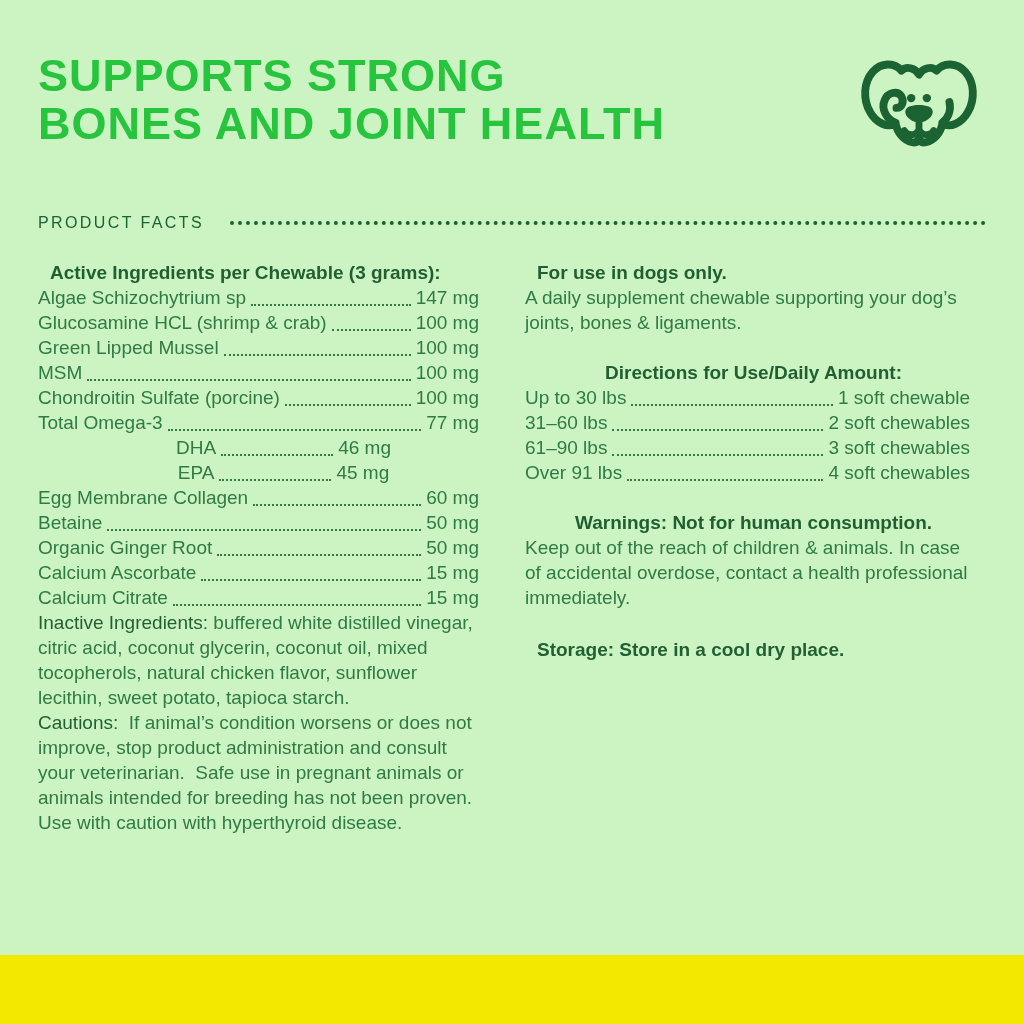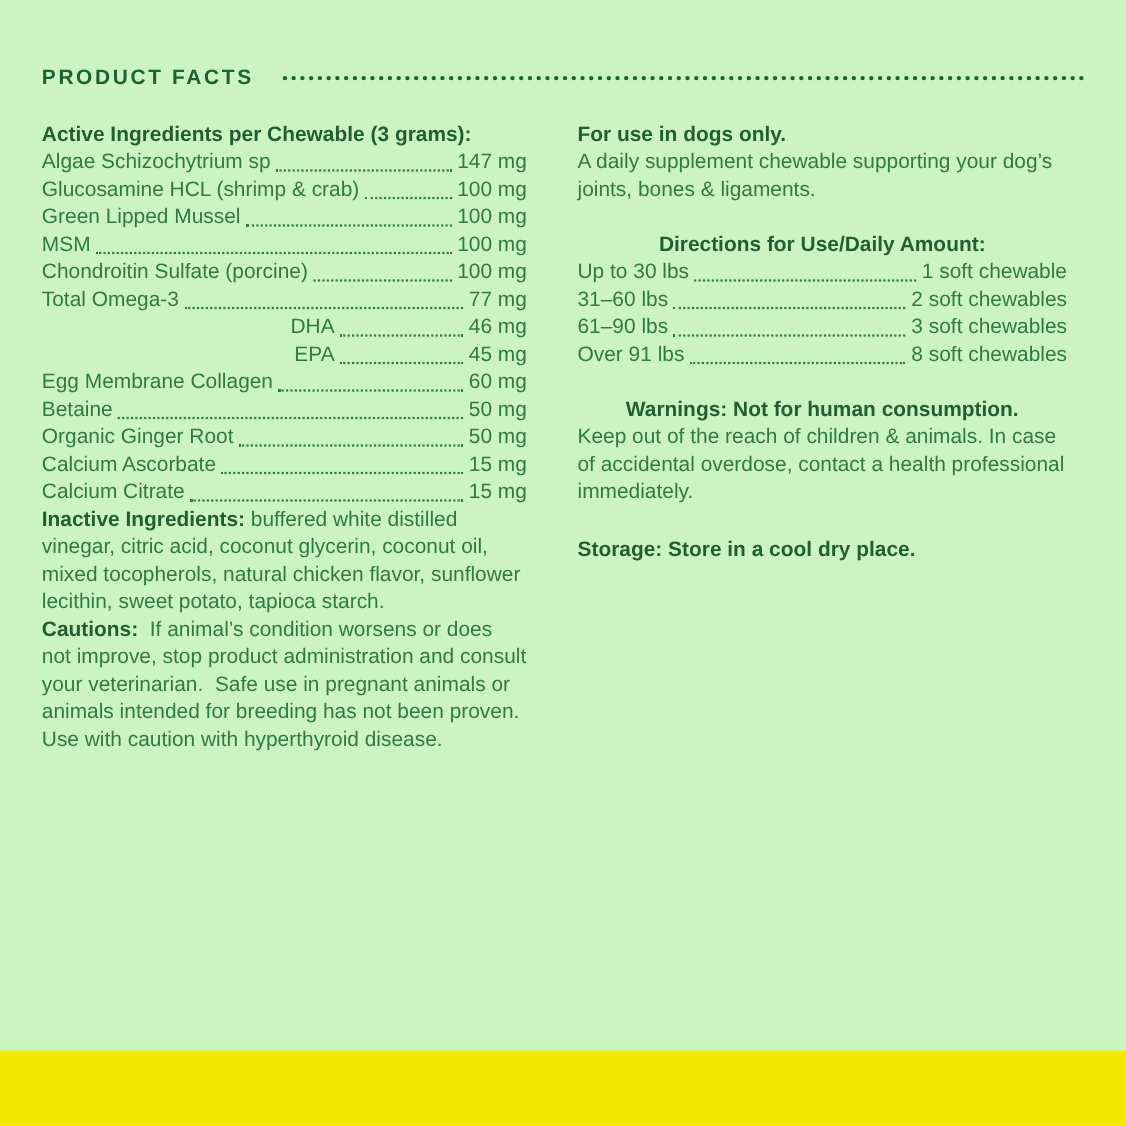--- a/index.html
+++ b/index.html
@@ -31,59 +31,78 @@
     color:var(--headline);
     text-transform:uppercase;
   }
   .headline span{display:block;}
   .dog-icon{width:118px;height:100px;flex:0 0 auto;margin-top:2px;}
   .facts-header{
     display:flex;align-items:center;gap:26px;
     margin:60px 38px 0 38px;
   }
   .facts-title{
-    font-size:19px;letter-spacing:2.4px;
-    color:var(--dark);font-weight:700;white-space:nowrap;
+    font-size:16px;letter-spacing:2.4px;
+    color:var(--dark);font-weight:400;white-space:nowrap;
   }
   .facts-rule{
     flex:1;height:0;
     border-top:4px dotted var(--dark);
   }
   .columns{
     display:flex;gap:46px;
     margin:28px 0 0 38px;
   }
   .col{width:441px;font-size:19px;line-height:25px;}
   .col-right{width:445px;}
   p{margin:0;}
-  .bold{font-weight:700;color:var(--bold-text);}
-  strong{font-weight:700;color:var(--bold-text);}
+  .bold{font-weight:700;color:var(--bold-text);margin-left:12px;}
+  strong{font-weight:400;color:var(--bold-text);}
   .para{white-space:pre-wrap;}
   .mt{margin-top:25px;text-align:center;}
   .mt-lg{margin-top:27px;}
   .dot-row{display:flex;align-items:flex-end;}
   .dot-row .name{white-space:nowrap;}
   .dot-row .value{white-space:nowrap;}
   .leader{
     flex:1 1 auto;min-width:14px;
     border-bottom:2.5px dotted var(--body);
     margin:0 5px 4px 5px;
   }
-  .dot-row.sub{margin-left:50px;justify-content:flex-end;}
+  .dot-row.sub{margin-left:50px;justify-content:center;}
   .dot-row.sub .leader{flex:0 0 112px;}
   .bottom-bar{
     position:absolute;left:0;right:0;bottom:0;height:69px;
     background:var(--yellow);
   }
 </style>
 </head>
 <body>
 
 <div class="page">
 
+  <div class="top">
+    <h1 class="headline">
+      <span>SUPPORTS STRONG</span>
+      <span>BONES AND JOINT HEALTH</span>
+    </h1>
+    <svg class="dog-icon" viewBox="0 0 120 102" xmlns="http://www.w3.org/2000/svg">
+      <g fill="none" stroke="#1b6332" stroke-width="8" stroke-linecap="round" stroke-linejoin="round">
+        <path d="M60,21 C56,14 47,12 42,17 C35,8 21,9 13,18 C3,29 3,47 10,59 C16,70 28,76 36,71 C38,80 44,88 53,90 C57,91 59,89 60,86 C61,89 63,91 67,90 C76,88 82,80 84,71 C92,76 104,70 110,59 C117,47 117,29 107,18 C99,9 85,8 78,17 C73,12 64,14 60,21 Z"></path>
+        <path d="M36,70 C27,67 21,56 25,47 C28,39 38,37 42,43 C45,48 43,55 37,55"></path>
+        <path d="M84,70 C90,65 93,57 91,49"></path>
+        <path d="M60,70 L60,77 M60,77 C57,84 48,84 45,78 M60,77 C63,84 72,84 75,78" stroke-width="7"></path>
+      </g>
+      <g fill="#1b6332" stroke="none">
+        <circle cx="52" cy="45" r="4.3"></circle>
+        <circle cx="68" cy="45" r="4.3"></circle>
+        <path d="M60,70 C54,70 46,65 46,59 C46,54 52,52 60,52 C68,52 74,54 74,59 C74,65 66,70 60,70 Z"></path>
+      </g>
+    </svg>
+  </div>
 
   <div class="facts-header">
     <span class="facts-title">PRODUCT FACTS</span>
     <span class="facts-rule"></span>
   </div>
 
   <div class="columns">
 
     <div class="col col-left">
       <p class="bold">Active Ingredients per Chewable (3 grams):</p>
@@ -179,21 +198,21 @@
         <span class="value">2 soft chewables</span>
       </div>
       <div class="dot-row">
         <span class="name">61–90 lbs</span>
         <span class="leader"></span>
         <span class="value">3 soft chewables</span>
       </div>
       <div class="dot-row">
         <span class="name">Over 91 lbs</span>
         <span class="leader"></span>
-        <span class="value">8 soft chewables</span>
+        <span class="value">4 soft chewables</span>
       </div>
 
       <p class="bold mt">Warnings: Not for human consumption.</p>
 
       <p class="para">Keep out of the reach of children &amp; animals. In case of accidental overdose, contact a health professional immediately.</p>
 
       <p class="bold mt-lg">Storage: Store in a cool dry place.</p>
     </div>
 
   </div>

